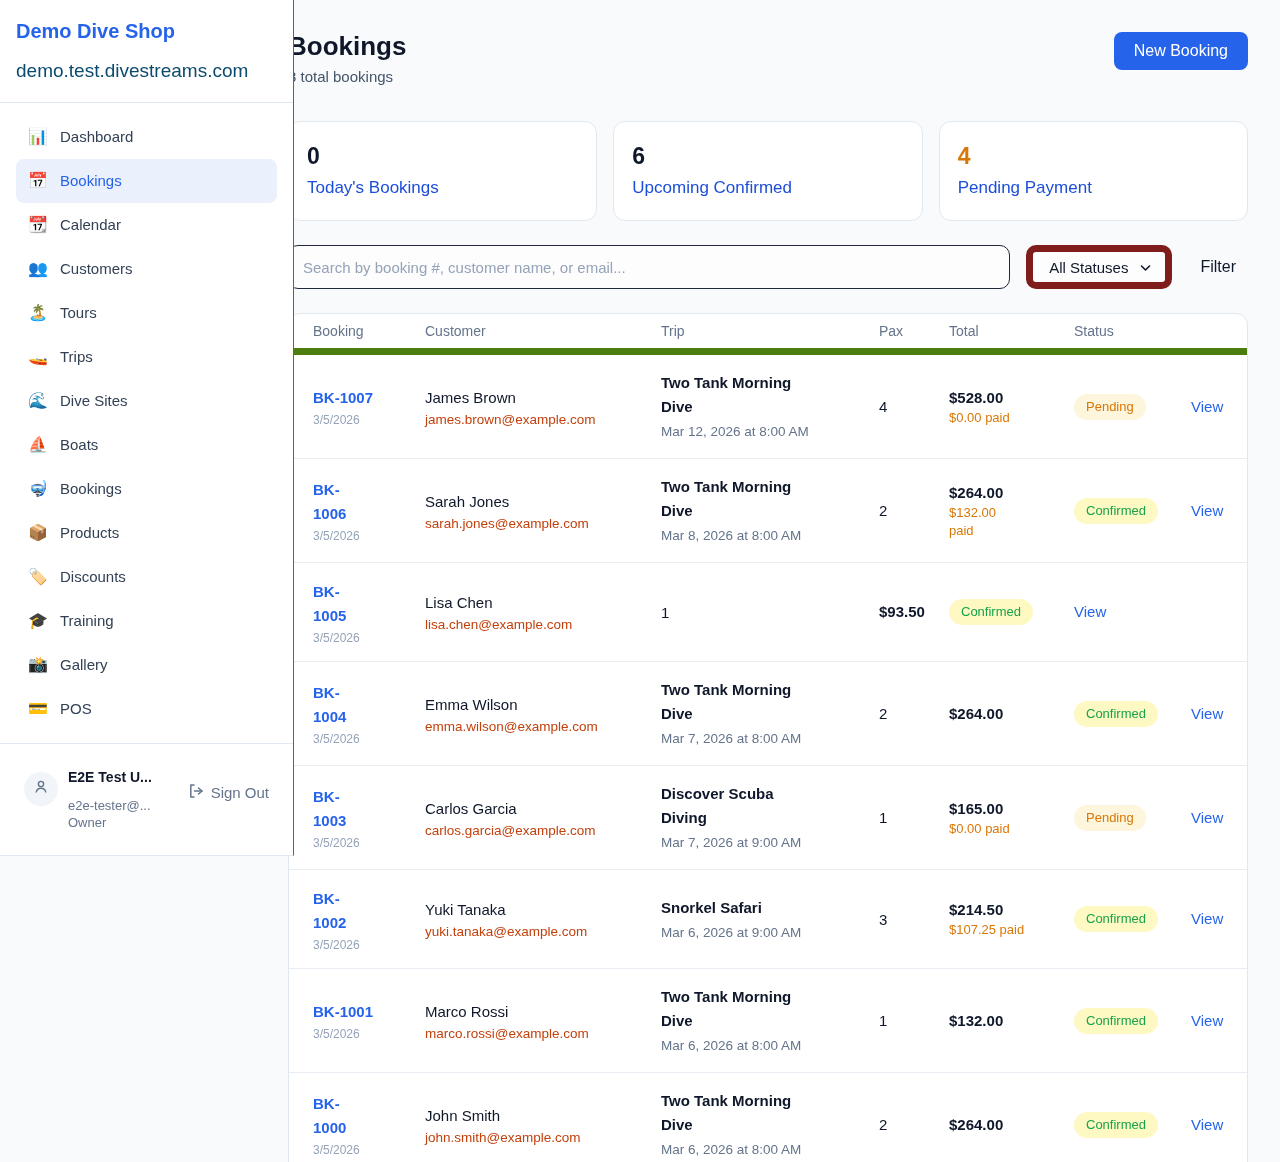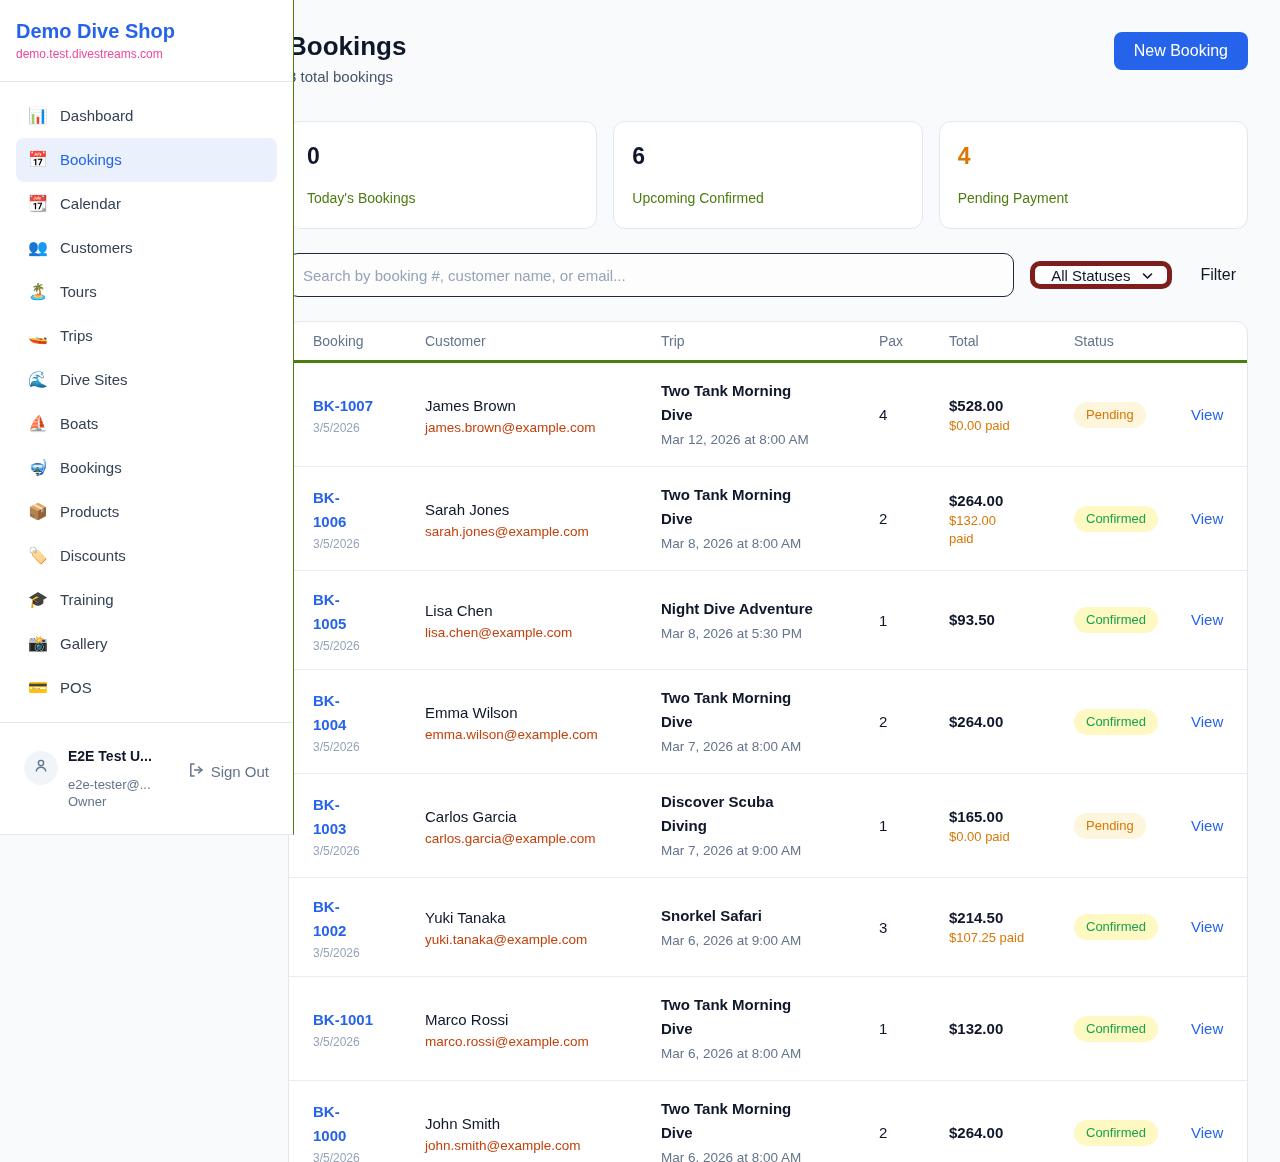--- a/index.html
+++ b/index.html
@@ -19,21 +19,21 @@
     width: 294px;
     background: #ffffff;
     border-right: 1px solid #4d7c0f;
     border-bottom: 1px solid #e2e8f0;
   }
   .sidebar-header {
     padding: 18px 16px 20px 16px;
     border-bottom: 1px solid #e2e8f0;
   }
   .shop-name { color: #2563eb; font-size: 20px; font-weight: bold; line-height: 26px; }
-  .shop-domain { color: #ec4899; font-size: 12px; margin-top: 3px; }
+  .shop-domain { color: #0c4a6e; font-size: 19px; margin-top: 16px; }
   .nav { padding: 12px 16px; }
   .nav-item {
     display: flex; align-items: center; gap: 12px;
     padding: 10px 12px;
     border-radius: 8px;
     font-size: 15px; color: #334155;
     cursor: pointer;
     line-height: 24px;
   }
   .nav-item.active { background: #eaf1fd; color: #2563eb; font-weight: 500; }
@@ -76,38 +76,38 @@
 
   .stats-row { display: flex; gap: 16px; margin-top: 36px; }
   .stat-card {
     flex: 1 1 0;
     background: #ffffff;
     border: 1px solid #e2e8f0;
     border-radius: 12px;
     padding: 20px 18px 22px 18px;
   }
   .stat-value { font-size: 23px; font-weight: bold; color: #0f172a; line-height: 28px; }
-  .stat-label { font-size: 14px; color: #4d7c0f; margin-top: 20px; }
+  .stat-label { font-size: 17px; color: #1d4ed8; margin-top: 8px; }
 
   .controls-row { display: flex; align-items: center; gap: 16px; margin-top: 24px; }
   .search-input {
     flex: 1 1 auto;
     height: 44px;
     border: 1px solid #1e293b;
     border-radius: 10px;
     padding: 0 14px;
     font-size: 15px;
     font-family: inherit;
     color: #0f172a;
     background: #fdfdfe;
   }
   .search-input::placeholder { color: #94a3b8; }
   .status-select {
-    height: 28px;
-    border: 5px solid #7f1d1d;
+    height: 44px;
+    border: 7px solid #7f1d1d;
     border-radius: 10px;
     background: #fdfdfe;
     display: flex; align-items: center; gap: 12px;
     padding: 0 14px 0 16px;
     font-size: 15px; color: #0f172a;
     cursor: pointer; white-space: nowrap;
   }
   .chevron { font-size: 12px; color: #0f172a; transform: translateY(1px); }
   .filter-btn {
     background: none; border: none;
@@ -123,21 +123,21 @@
     border: 1px solid #e2e8f0;
     border-radius: 12px;
     overflow: hidden;
   }
   .t-grid {
     display: grid;
     grid-template-columns: 112px 236px 218px 70px 125px 117px 34px;
     padding: 0 24px;
     align-items: center;
   }
-  .t-head { height: 41px; border-bottom: 3px solid #4d7c0f; }
+  .t-head { height: 41px; border-bottom: 7px solid #4d7c0f; }
   .t-head .t-cell { font-size: 14px; color: #64748b; font-weight: 500; }
   .t-row { min-height: 99px; border-bottom: 1px solid #e8edf3; padding-top: 16px; padding-bottom: 16px; }
   .t-row:last-child { border-bottom: none; }
   .booking-id { color: #2563eb; font-size: 15px; font-weight: 600; line-height: 24px; white-space: pre-line; cursor: pointer; }
   .booking-date { font-size: 12px; color: #94a3b8; margin-top: 3px; }
   .cust-name { font-size: 15px; color: #0f172a; line-height: 22px; }
   .cust-email { font-size: 13.5px; color: #c2410c; margin-top: 3px; }
   .trip-name { font-size: 15px; font-weight: 600; color: #0f172a; line-height: 24px; white-space: pre-line; }
   .trip-when { font-size: 13.5px; color: #64748b; margin-top: 3px; line-height: 20px; }
   .pax { font-size: 15px; color: #0f172a; }
@@ -355,24 +355,20 @@
         <div class="t-grid t-row">
       <div>
         <div class="booking-id">BK-
 1005</div>
         <div class="booking-date">3/5/2026</div>
       </div>
       <div>
         <div class="cust-name">Lisa Chen</div>
         <div class="cust-email">lisa.chen@example.com</div>
       </div>
-      <div>
-        <div class="trip-name">Night Dive Adventure</div>
-        <div class="trip-when">Mar 8, 2026 at 5:30 PM</div>
-      </div>
       <div class="pax">1</div>
       <div>
         <div class="total-amt">$93.50</div>
 
       </div>
       <div>
         <span class="badge badge-confirmed">Confirmed</span>
       </div>
       <div>
         <span class="view-link">View</span>

